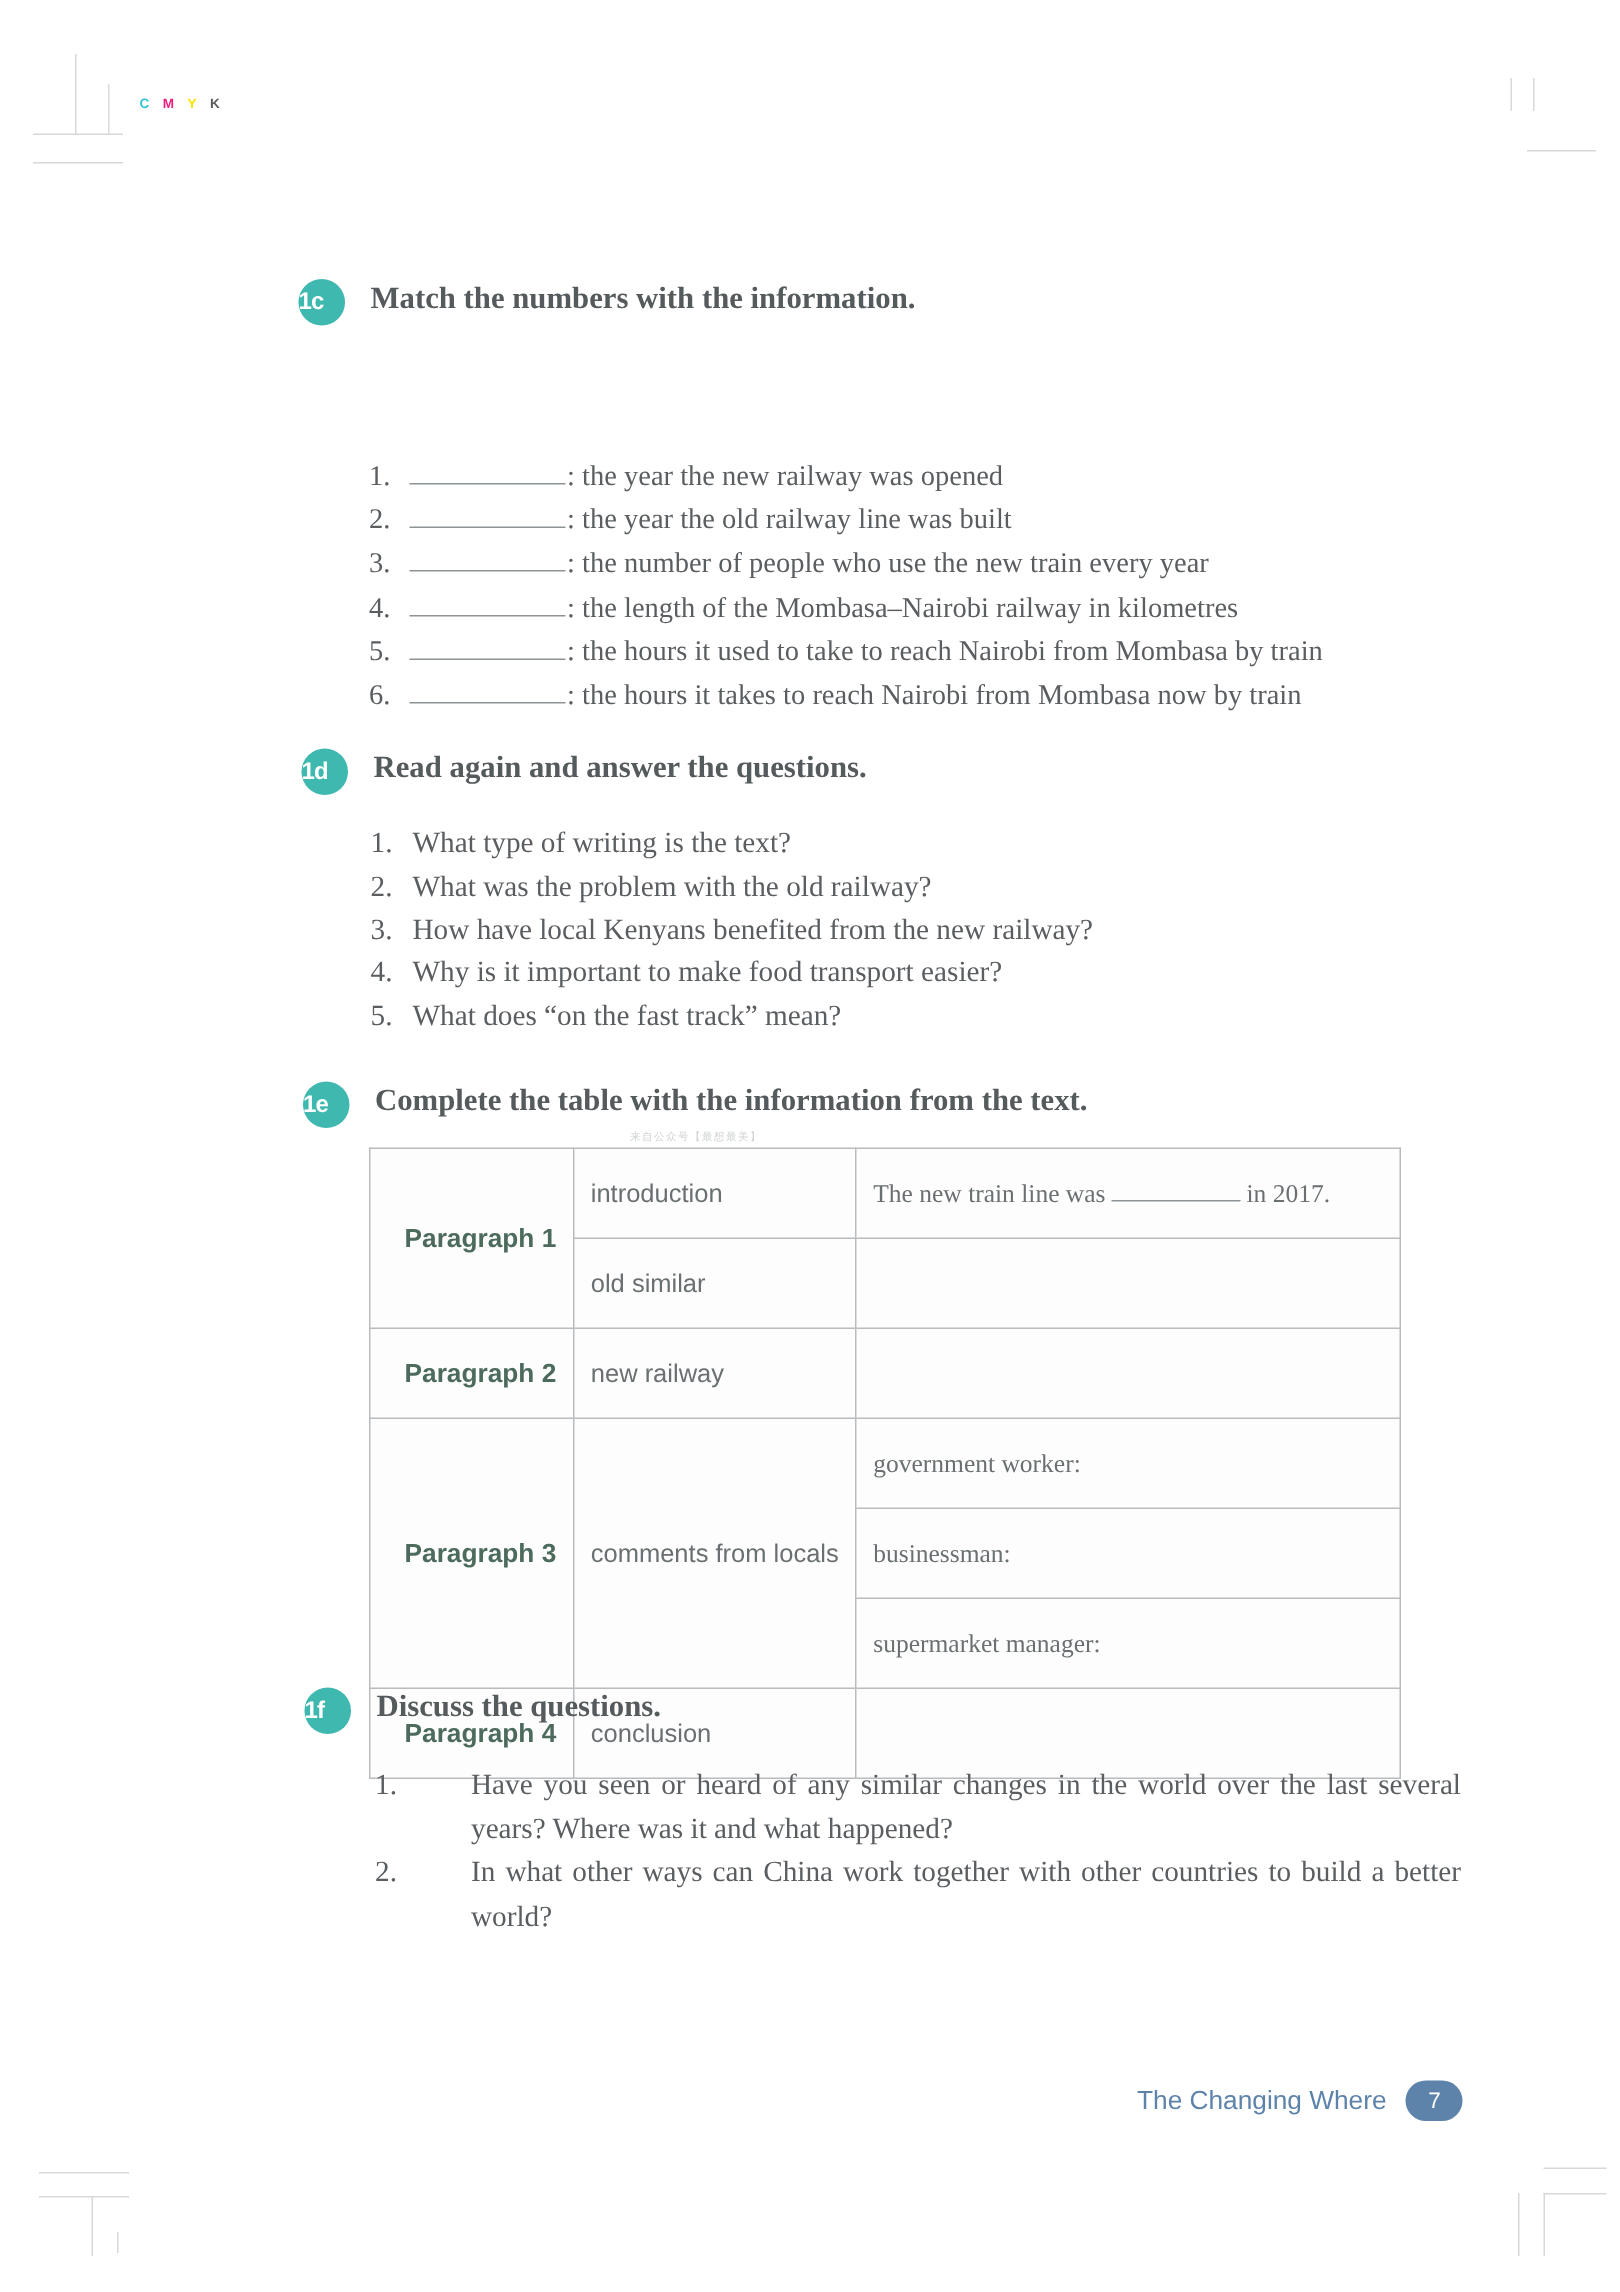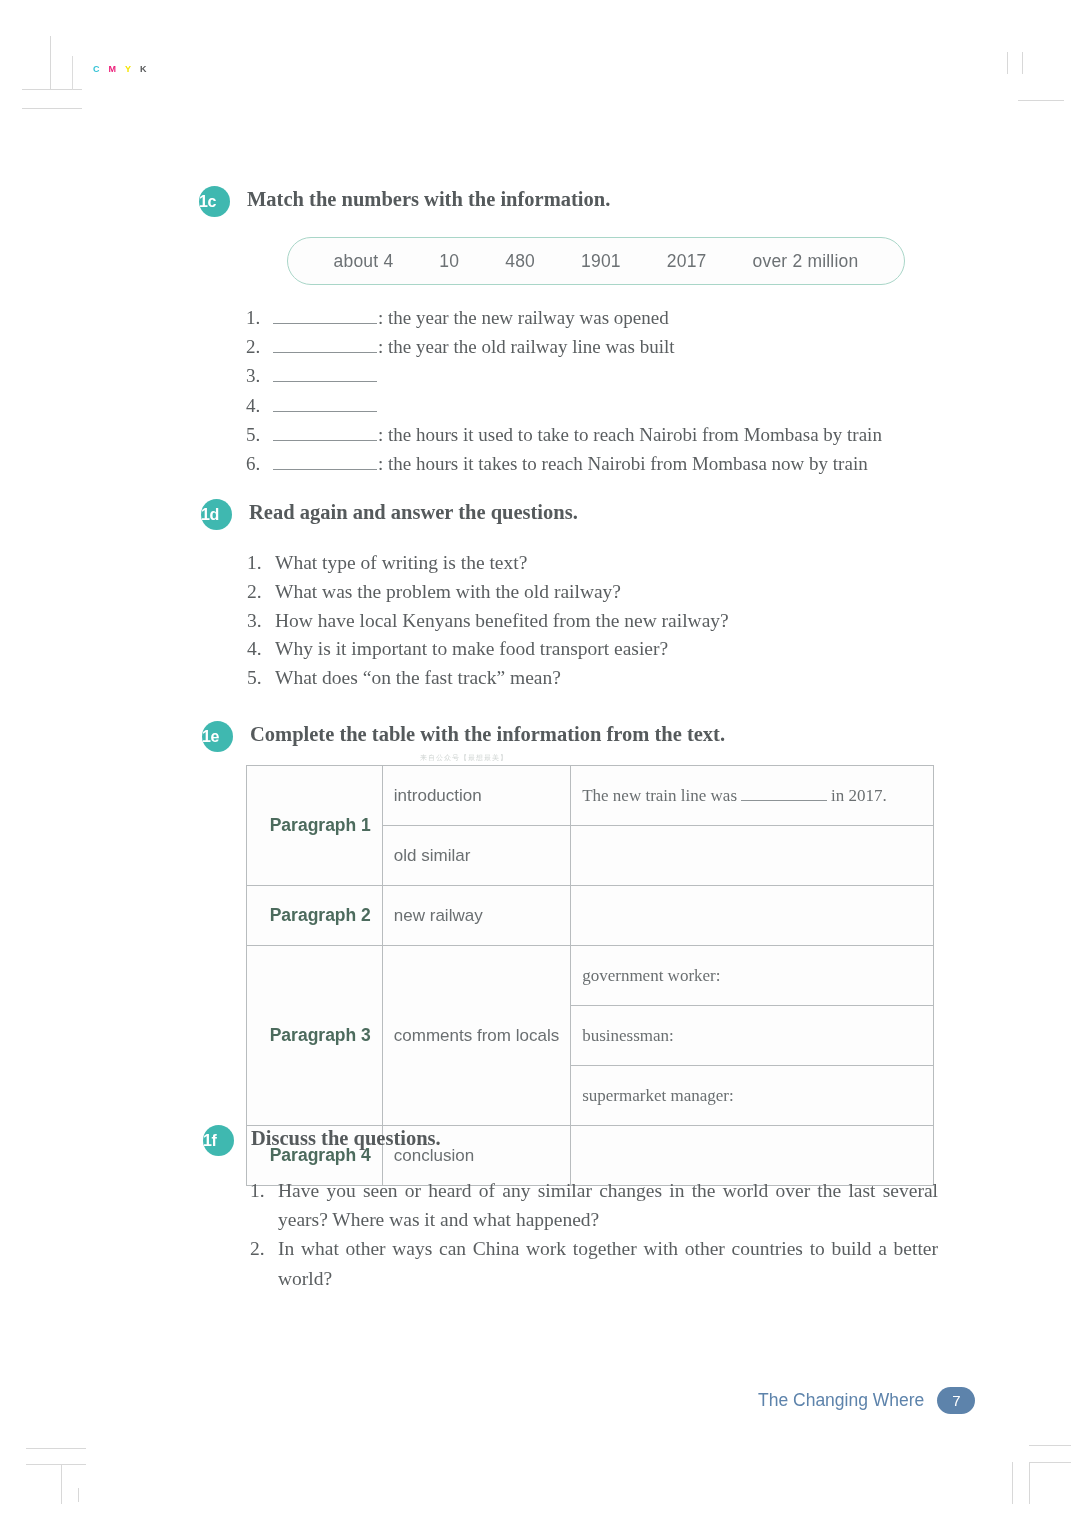--- a/index.html
+++ b/index.html
@@ -132,21 +132,21 @@
   .qrow .num { width: 28px; flex: 0 0 28px; }
 
   
   .wrow {
     display: flex;
     font-size: 19.5px;
     line-height: 29.2px;
     color: #5a5e60;
   }
   .wrow .num { width: 28px; flex: 0 0 28px; }
-  .wrow .body { width: 660px; text-align: justify; }
+  .wrow .body { width: 660px; text-align: justify; margin-left: 36px; }
 
   
   .tbl-wrap { position: absolute; left: 246px; top: 765px; }
   table.grid {
     border-collapse: collapse;
     width: 688px;
     font-family: "Liberation Sans", sans-serif;
     font-size: 17px;
     color: #6a6f71;
   }
@@ -243,49 +243,41 @@
 
   <div class="cmyk">
     <span class="ck-c">C</span><span class="ck-m">M</span><span class="ck-y">Y</span><span class="ck-k">K</span>
   </div>
 
   <div class="section" style="left:199px; top:186px; width:760px;">
     <div class="badge">1c</div>
     <div class="sec-title">Match the numbers with the information.</div>
   </div>
 
-  <div class="wordbank">
-    <div class="wordbank-inner">
-      <span>about 4</span>
-      <span>10</span>
-      <span>480</span>
-      <span>1901</span>
-      <span>2017</span>
-      <span>over 2 million</span>
-    </div>
-  </div>
 
   <div class="numlist" style="left:246px; top:303px;">
     <div class="numrow">
       <span class="num">1.</span>
       <span class="blankline"></span>
       <span>: the year the new railway was opened</span>
     </div>
     <div class="numrow">
       <span class="num">2.</span>
       <span class="blankline"></span>
       <span>: the year the old railway line was built</span>
     </div>
     <div class="numrow">
       <span class="num">3.</span>
       <span class="blankline"></span>
+      <span>: the number of people who use the new train every year</span>
     </div>
     <div class="numrow">
       <span class="num">4.</span>
       <span class="blankline"></span>
+      <span>: the length of the Mombasa–Nairobi railway in kilometres</span>
     </div>
     <div class="numrow">
       <span class="num">5.</span>
       <span class="blankline"></span>
       <span>: the hours it used to take to reach Nairobi from Mombasa by train</span>
     </div>
     <div class="numrow">
       <span class="num">6.</span>
       <span class="blankline"></span>
       <span>: the hours it takes to reach Nairobi from Mombasa now by train</span>

